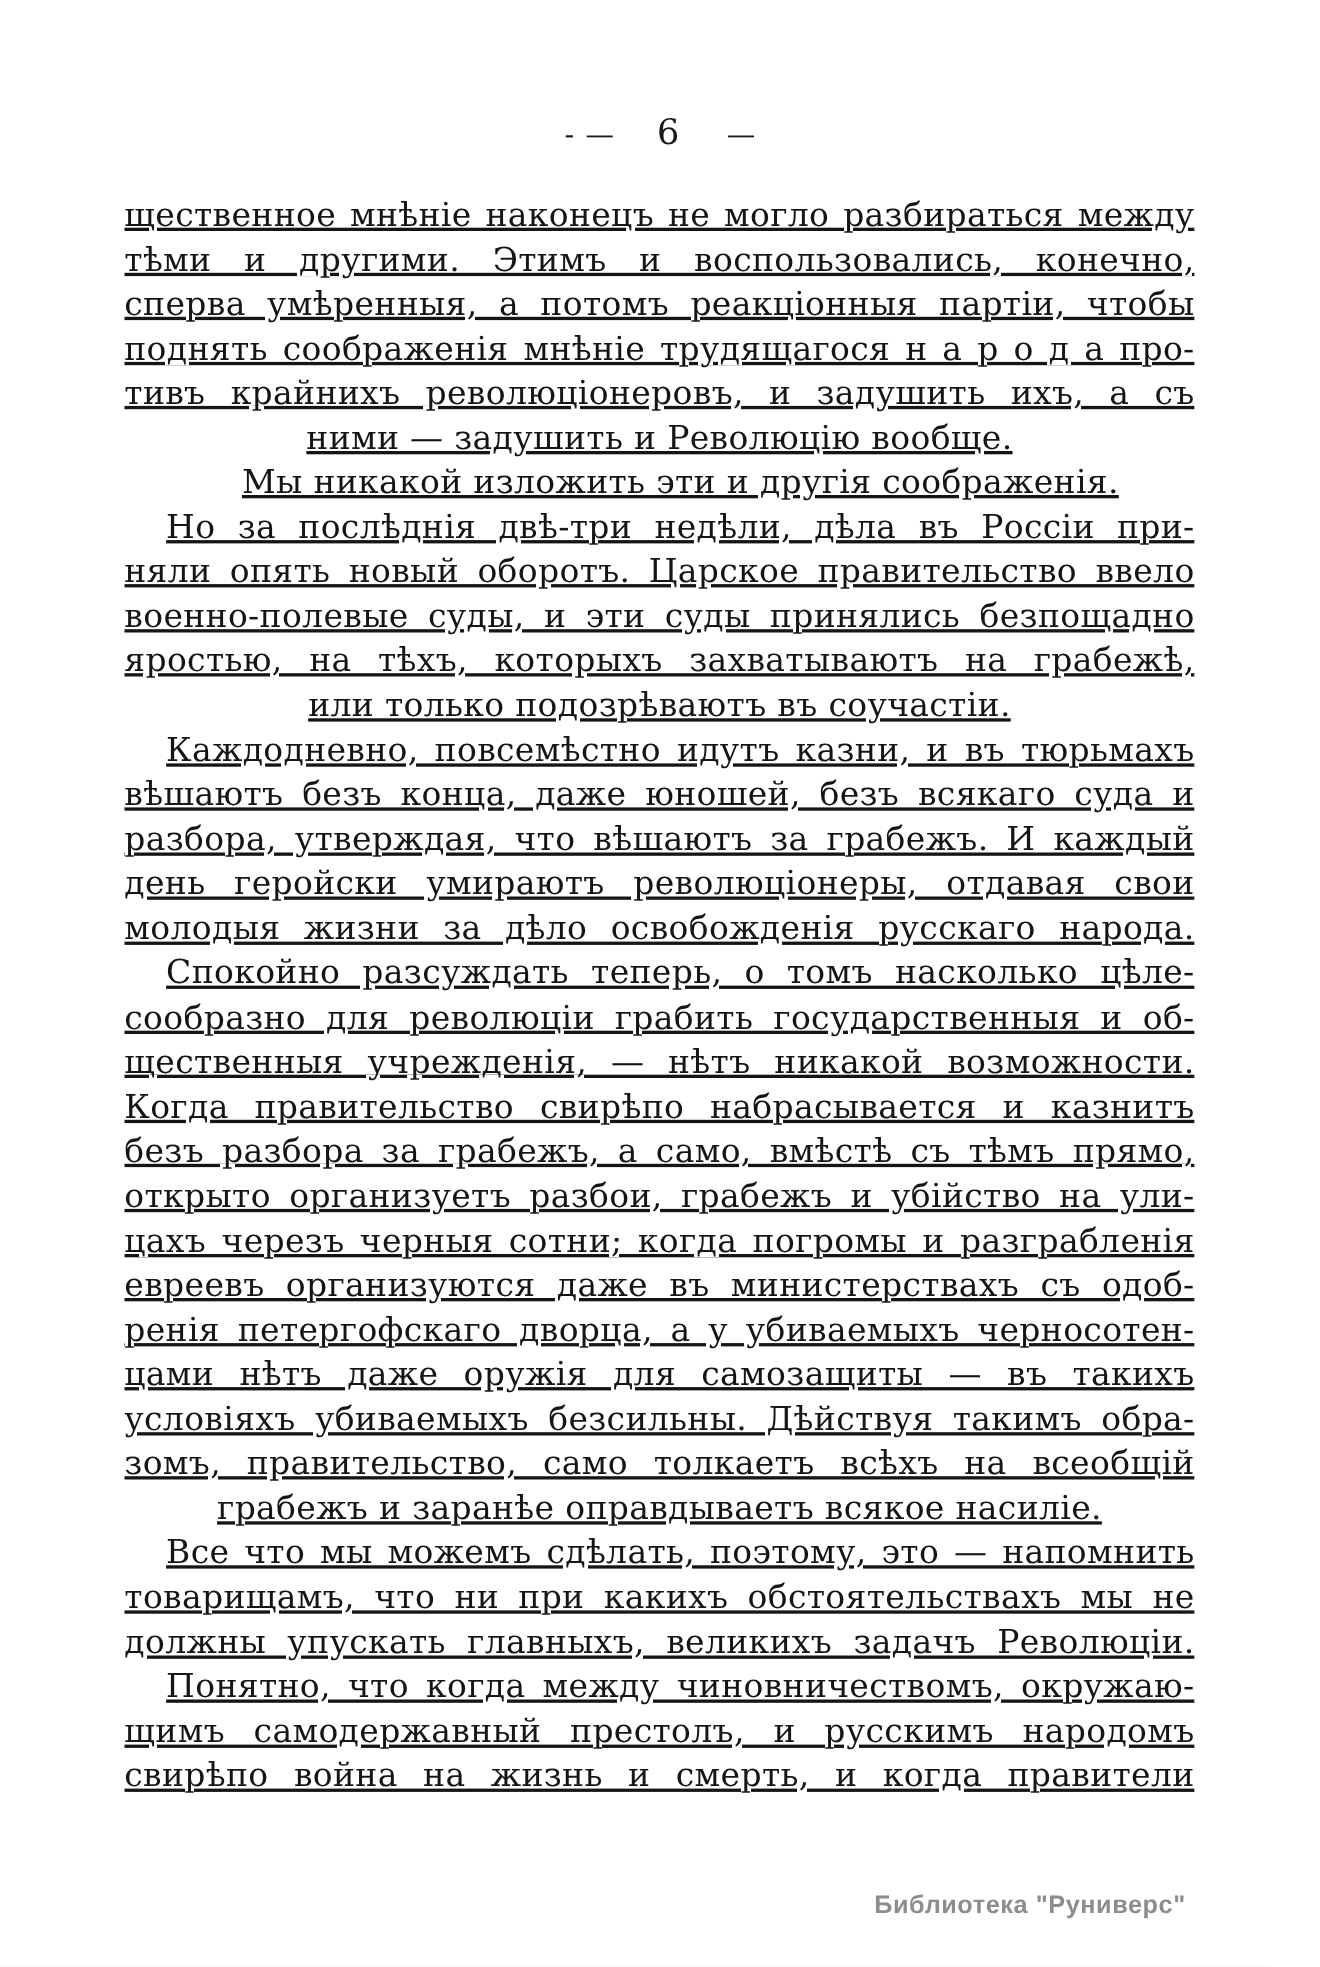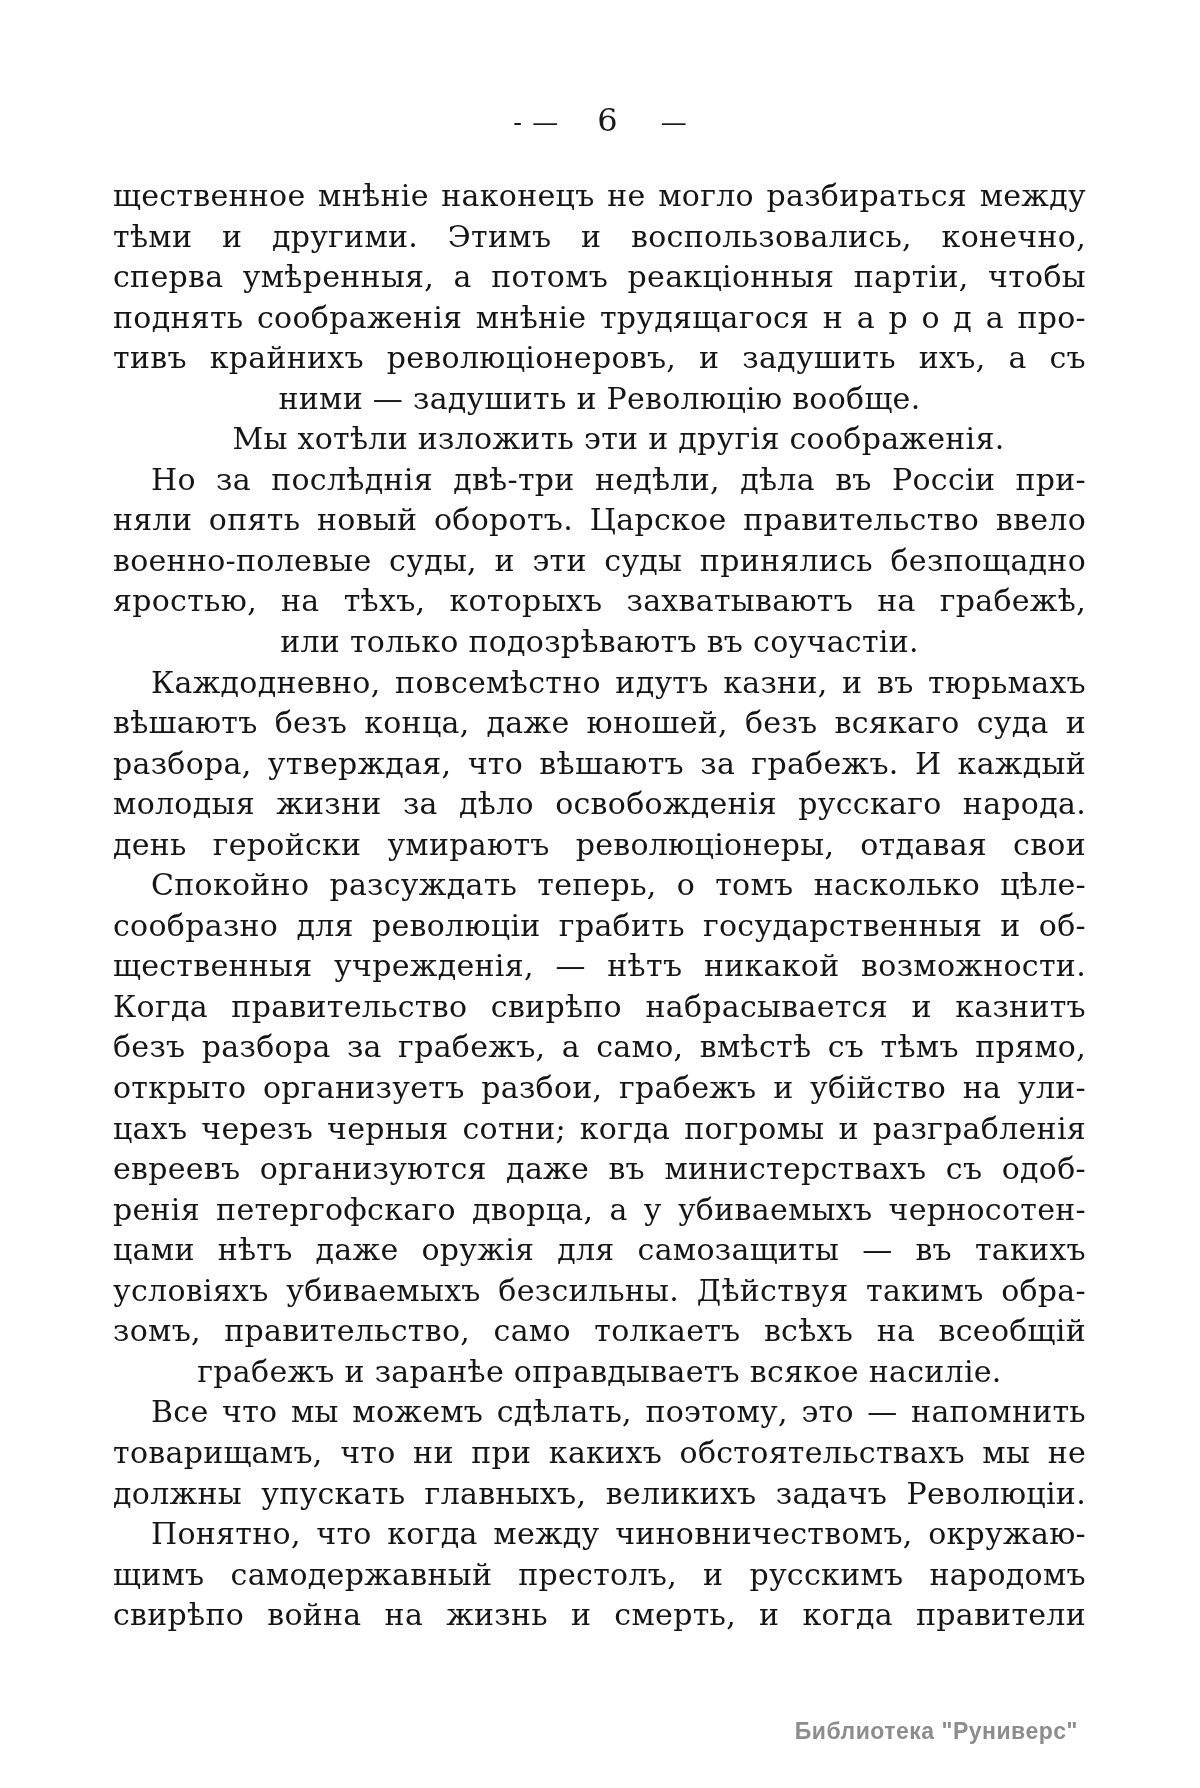--- a/index.html
+++ b/index.html
@@ -33,20 +33,21 @@
     font-size: 26px;
     color: #1a1a1a;
   }
   .page-number .dash-left { margin-right: 38px; }
   .page-number .dash-right { margin-left: 42px; }
   .text-block {
     position: absolute;
     top: 176px;
     left: 113px;
     width: 973px;
+    text-decoration: underline;
   }
   .line {
     height: 40.55px;
     line-height: 40.55px;
     font-size: 30px;
     white-space: normal;
     overflow: hidden;
     text-align: center;
     letter-spacing: 0.3px;
   }
@@ -79,31 +80,31 @@
     <span class="dash-left">- —</span><span>6</span><span class="dash-right">—</span>
   </div>
 
   <div class="text-block">
       <div class="line just">щественное мнѣніе наконецъ не могло разбираться между</div>
       <div class="line just">тѣми и другими. Этимъ и воспользовались, конечно,</div>
       <div class="line just">сперва умѣренныя, а потомъ реакціонныя партіи, чтобы</div>
       <div class="line just">поднять соображенія мнѣніе трудящагося н а р о д а про-</div>
       <div class="line just">тивъ крайнихъ революціонеровъ, и задушить ихъ, а съ</div>
       <div class="line">ними — задушить и Революцію вообще.</div>
-      <div class="line indent">Мы хотѣли изложить эти и другія соображенія.</div>
+      <div class="line indent">Мы никакой изложить эти и другія соображенія.</div>
       <div class="line indent just">Но за послѣднія двѣ-три недѣли, дѣла въ Россіи при-</div>
       <div class="line just">няли опять новый оборотъ. Царское правительство ввело</div>
       <div class="line just">военно-полевые суды, и эти суды принялись безпощадно</div>
       <div class="line just">яростью, на тѣхъ, которыхъ захватываютъ на грабежѣ,</div>
       <div class="line">или только подозрѣваютъ въ соучастіи.</div>
       <div class="line indent just">Каждодневно, повсемѣстно идутъ казни, и въ тюрьмахъ</div>
       <div class="line just">вѣшаютъ безъ конца, даже юношей, безъ всякаго суда и</div>
       <div class="line just">разбора, утверждая, что вѣшаютъ за грабежъ. И каждый</div>
+      <div class="line just">день геройски умираютъ революціонеры, отдавая свои</div>
       <div class="line just">молодыя жизни за дѣло освобожденія русскаго народа.</div>
-      <div class="line just">день геройски умираютъ революціонеры, отдавая свои</div>
       <div class="line indent just">Спокойно разсуждать теперь, о томъ насколько цѣле-</div>
       <div class="line just">сообразно для революціи грабить государственныя и об-</div>
       <div class="line just">щественныя учрежденія, — нѣтъ никакой возможности.</div>
       <div class="line just">Когда правительство свирѣпо набрасывается и казнитъ</div>
       <div class="line just">безъ разбора за грабежъ, а само, вмѣстѣ съ тѣмъ прямо,</div>
       <div class="line just">открыто организуетъ разбои, грабежъ и убійство на ули-</div>
       <div class="line just">цахъ черезъ черныя сотни; когда погромы и разграбленія</div>
       <div class="line just">евреевъ организуются даже въ министерствахъ съ одоб-</div>
       <div class="line just">ренія петергофскаго дворца, а у убиваемыхъ черносотен-</div>
       <div class="line just">цами нѣтъ даже оружія для самозащиты — въ такихъ</div>

